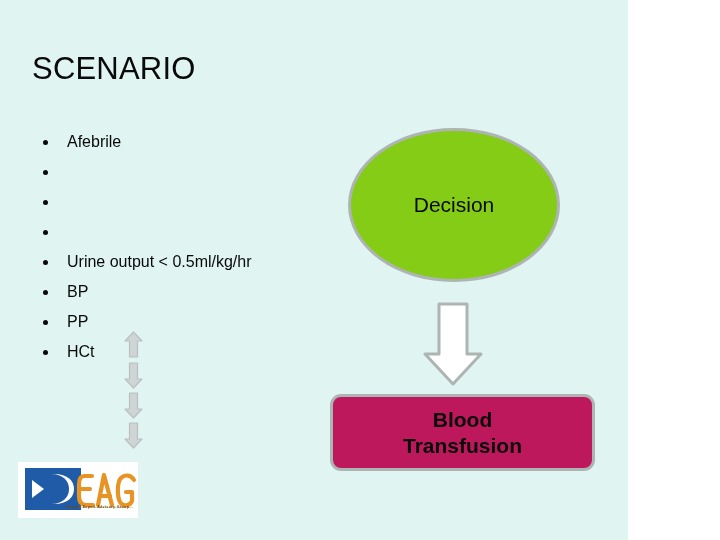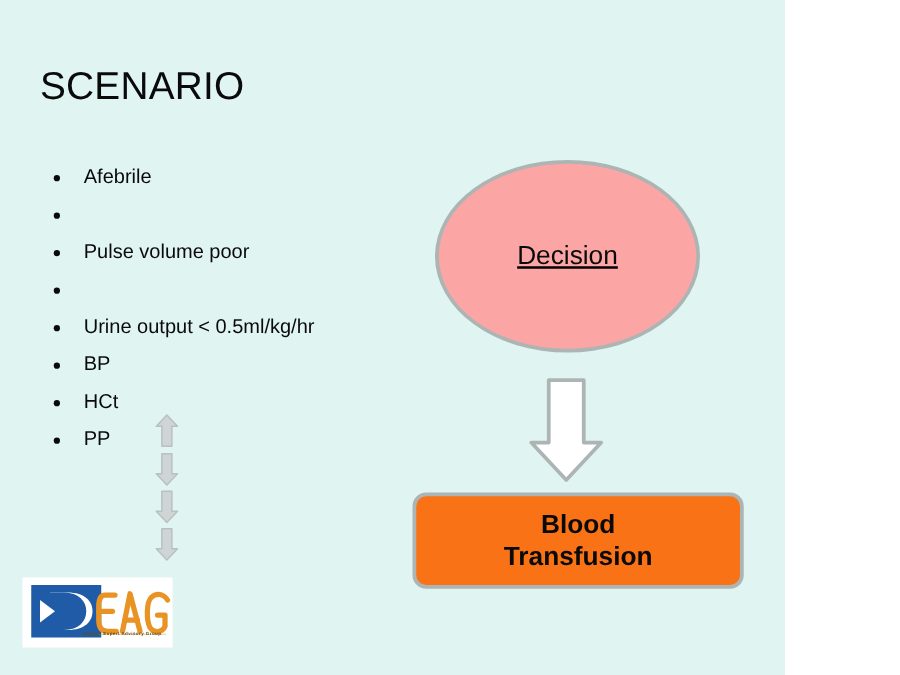--- a/index.html
+++ b/index.html
@@ -71,27 +71,26 @@
   .mini-arrow svg { display: block; width: 19px; height: 27px; }
 
   
   #decision {
     position: absolute;
     left: 348px;
     top: 128px;
     width: 212px;
     height: 154px;
     border-radius: 50%;
-    background: #fca5a5;
+    background: #84cc16;
     border: 3px solid #adb4b4;
     box-sizing: border-box;
     display: flex;
     align-items: center;
     justify-content: center;
-    text-decoration: underline;
   }
   #decision-label {
     font-size: 21px;
     color: #0a0a0a;
     font-weight: 400;
   }
 
   
   #big-arrow {
     position: absolute;
@@ -102,21 +101,21 @@
   }
   #big-arrow svg { display: block; width: 60px; height: 84px; }
 
   
   #outcome-box {
     position: absolute;
     left: 330px;
     top: 394px;
     width: 265px;
     height: 77px;
-    background: #f97316;
+    background: #be185d;
     border: 3px solid #adb4b4;
     border-radius: 11px;
     box-sizing: border-box;
     display: flex;
     flex-direction: column;
     align-items: center;
     justify-content: center;
   }
   #outcome-box .line {
     font-size: 21px;
@@ -160,40 +159,39 @@
   <ul id="bullets">
     <li>
       <span class="bullet-dot"></span>
       <span>Afebrile</span>
     </li>
     <li>
       <span class="bullet-dot"></span>
     </li>
     <li>
       <span class="bullet-dot"></span>
-      <span>Pulse volume poor</span>
     </li>
     <li>
       <span class="bullet-dot"></span>
     </li>
     <li>
       <span class="bullet-dot"></span>
       <span>Urine output &lt; 0.5ml/kg/hr</span>
     </li>
     <li>
       <span class="bullet-dot"></span>
       <span>BP</span>
     </li>
     <li>
       <span class="bullet-dot"></span>
+      <span>PP</span>
+    </li>
+    <li>
+      <span class="bullet-dot"></span>
       <span>HCt</span>
-    </li>
-    <li>
-      <span class="bullet-dot"></span>
-      <span>PP</span>
     </li>
   </ul>
 
   <div class="mini-arrow" style="left:124px; top:331px;">
     <svg viewBox="0 0 19 27" xmlns="http://www.w3.org/2000/svg">
       <polygon points="9.5,1 18,10 13.5,10 13.5,26 5.5,26 5.5,10 1,10" fill="#cfd4d4" stroke="#b9c0c0" stroke-width="1.2" stroke-linejoin="round"></polygon>
     </svg>
   </div>
   <div class="mini-arrow" style="left:124px; top:362px;">
     <svg viewBox="0 0 19 27" xmlns="http://www.w3.org/2000/svg">

